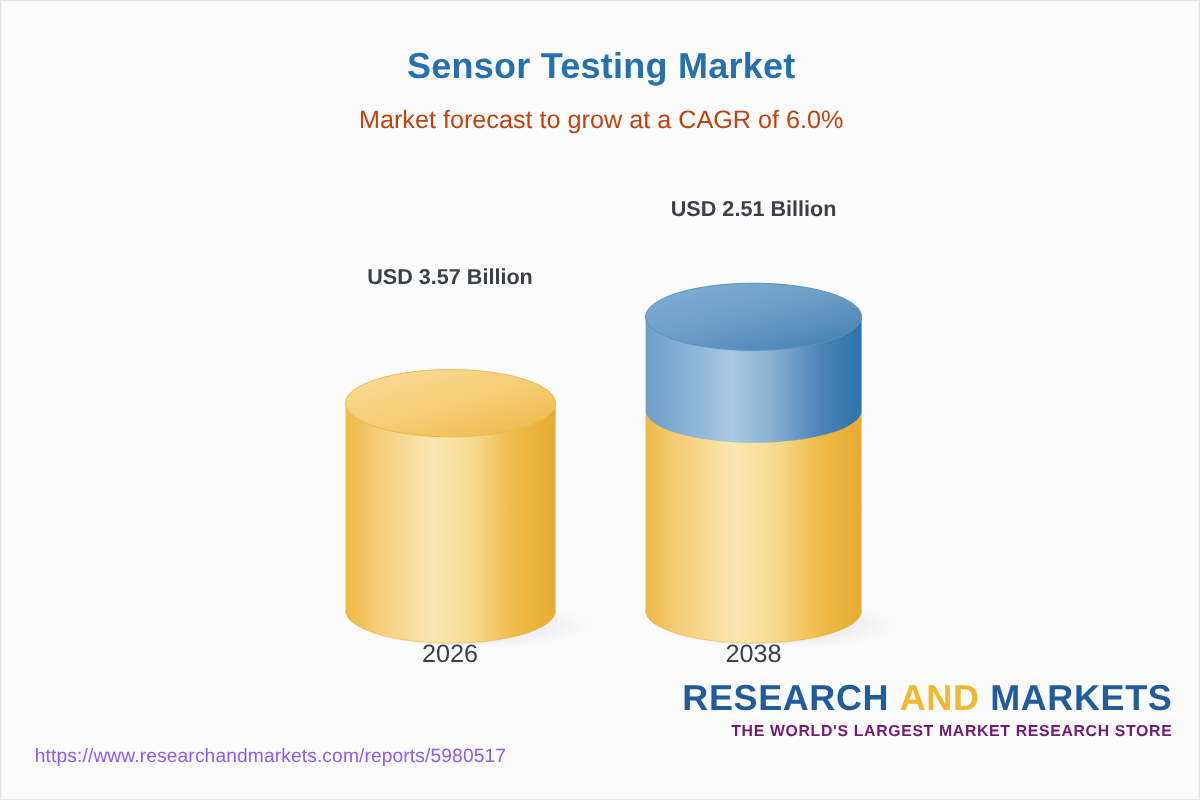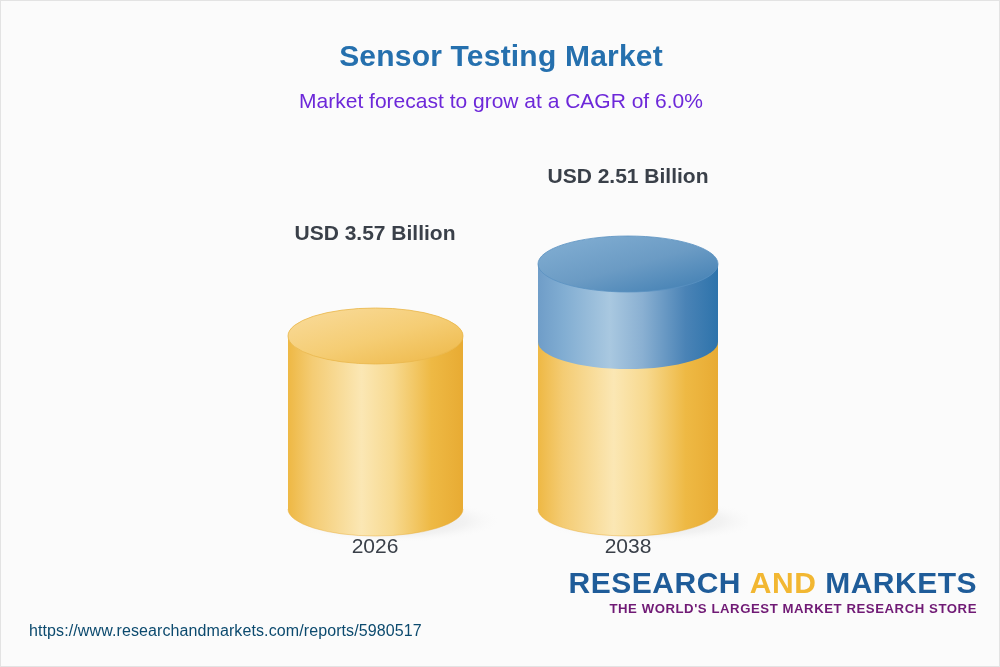--- a/index.html
+++ b/index.html
@@ -32,37 +32,37 @@
     letter-spacing: 0.2px;
   }
   .chart-subtitle {
     position: absolute;
     left: 0;
     top: 88px;
     width: 1000px;
     text-align: center;
     font-size: 21px;
     font-weight: normal;
-    color: #6d28d9;
+    color: #c2410c;
   }
   
   .plot-area {
     position: absolute;
     left: 0;
     top: 0;
     width: 1000px;
     height: 600px;
   }
   .bar-group {
     position: absolute;
   }
   .value-label {
     position: absolute;
     text-align: center;
-    font-size: 21px;
+    font-size: 18px;
     font-weight: bold;
     color: #3a4049;
     white-space: nowrap;
   }
   .cat-label {
     position: absolute;
     text-align: center;
     font-size: 21px;
     font-weight: normal;
     color: #3a4049;
@@ -70,21 +70,21 @@
   }
   .cylinder {
     position: absolute;
   }
   
   .source-url {
     position: absolute;
     left: 28px;
     top: 621px;
     font-size: 16px;
-    color: #0c4a6e;
+    color: #8b5cf6;
     letter-spacing: 0.1px;
   }
   .brand {
     position: absolute;
     right: 22px;
     top: 565px;
     text-align: right;
   }
   .brand-word {
     font-size: 30px;

